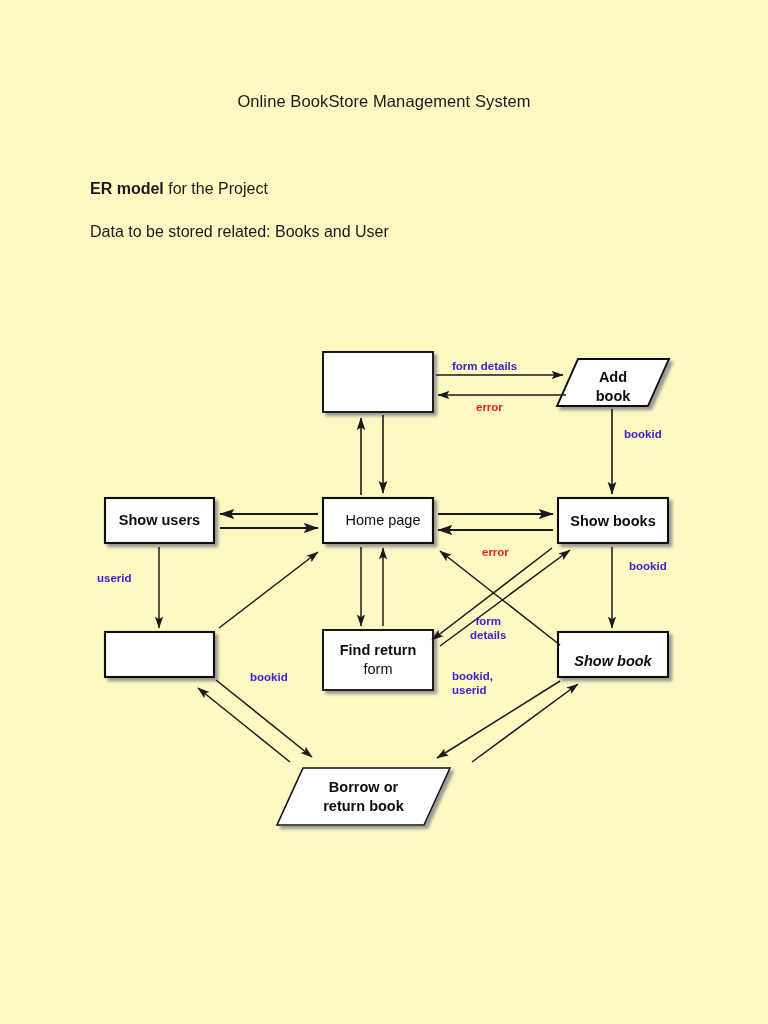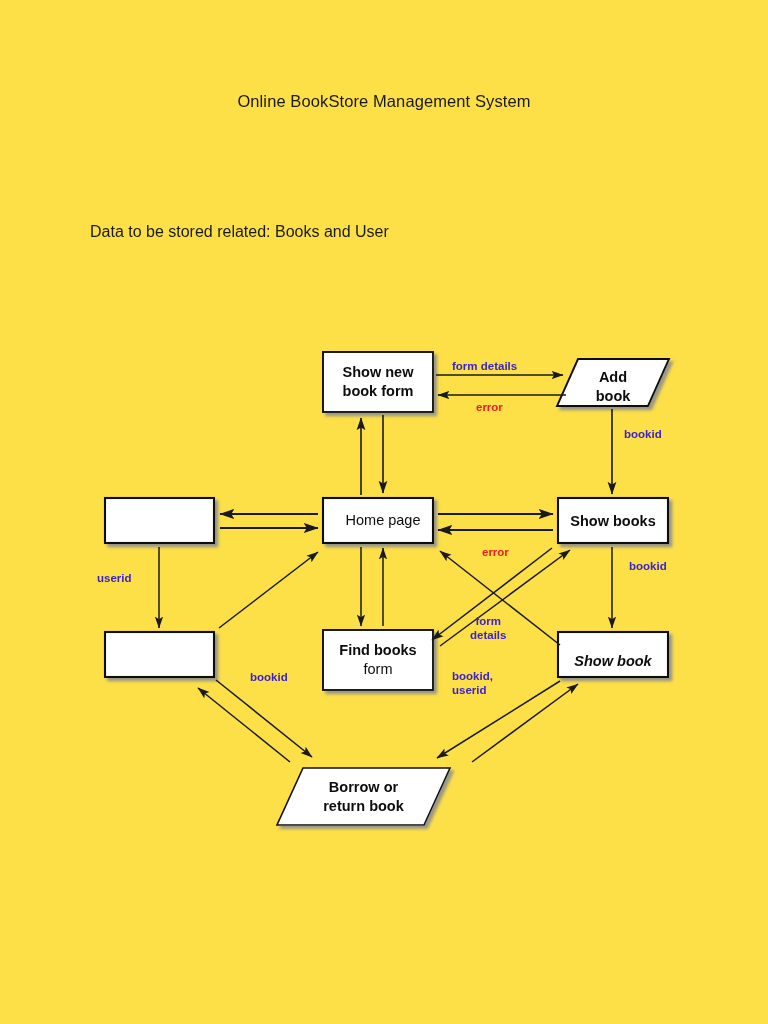--- a/index.html
+++ b/index.html
@@ -14,21 +14,21 @@
     position: relative;
     overflow: hidden;
     font-family: "Liberation Sans", sans-serif;
     color: #000000;
   }
   .page {
     position: absolute;
     left: 0; top: 0;
     width: 768px;
     height: 1024px;
-    background: #fde047;
+    background: #fef9c3;
   }
 
   
   .doc-title {
     position: absolute;
     left: 0; top: 92px;
     width: 768px;
     text-align: center;
     font-size: 16.5px;
     font-weight: 400;
@@ -91,20 +91,23 @@
   .lbl-blue { color: #3a22cf; }
   .lbl-red  { color: #ed1b24; }
 </style>
 </head>
 <body>
 
 <div class="page">
 
   <div class="doc-title">Online BookStore Management System</div>
 
+  <div class="para para-er">
+    <b>ER model</b><span> for the Project</span>
+  </div>
 
   <div class="para para-data">
     <span>Data to be stored related: Books and User</span>
   </div>
 
   <div class="diagram">
 
     <svg viewBox="0 0 768 1024" xmlns="http://www.w3.org/2000/svg" aria-hidden="true">
       <defs>
         <marker id="ah" markerWidth="9" markerHeight="9" refX="7.6" refY="3.1" orient="auto" markerUnits="strokeWidth">
@@ -168,47 +171,44 @@
         <line x1="560" y1="645" x2="440" y2="551" stroke-width="1.5" marker-end="url(#ah)"></line>
 
         <line x1="290" y1="762" x2="198" y2="688" stroke-width="1.5" marker-end="url(#ah)"></line>
         <line x1="216" y1="680" x2="312" y2="757" stroke-width="1.5" marker-end="url(#ah)"></line>
 
         <line x1="560" y1="681" x2="437" y2="758" stroke-width="1.5" marker-end="url(#ah)"></line>
         <line x1="472" y1="762" x2="578" y2="684" stroke-width="1.5" marker-end="url(#ah)"></line>
       </g>
     </svg>
 
-    <div class="node-label" style="left:323px; top:352px; width:110px; height:60px;">
-      <div>
-        <div>Show new</div>
-        <div>book form</div>
-      </div>
-    </div>
 
     <div class="node-label" style="left:557px; top:359px; width:112px; height:56px;">
       <div>
         <div>Add</div>
         <div>book</div>
       </div>
     </div>
 
+    <div class="node-label" style="left:105px; top:498px; width:109px; height:45px;">
+      <div>Show users</div>
+    </div>
 
     <div class="node-label" style="left:323px; top:498px; width:120px; height:45px; font-weight:500;">
       <div>Home page</div>
     </div>
 
     <div class="node-label" style="left:558px; top:498px; width:110px; height:47px;">
       <div>Show books</div>
     </div>
 
 
     <div class="node-label" style="left:323px; top:630px; width:110px; height:60px;">
       <div>
-        <div>Find books</div>
+        <div>Find return</div>
         <div class="l2">form</div>
       </div>
     </div>
 
     <div class="node-label" style="left:558px; top:632px; width:110px; height:59px;font-style:italic;">
       <div>Show book</div>
     </div>
 
     <div class="node-label" style="left:290px; top:768px; width:147px; height:57px;">
       <div>

